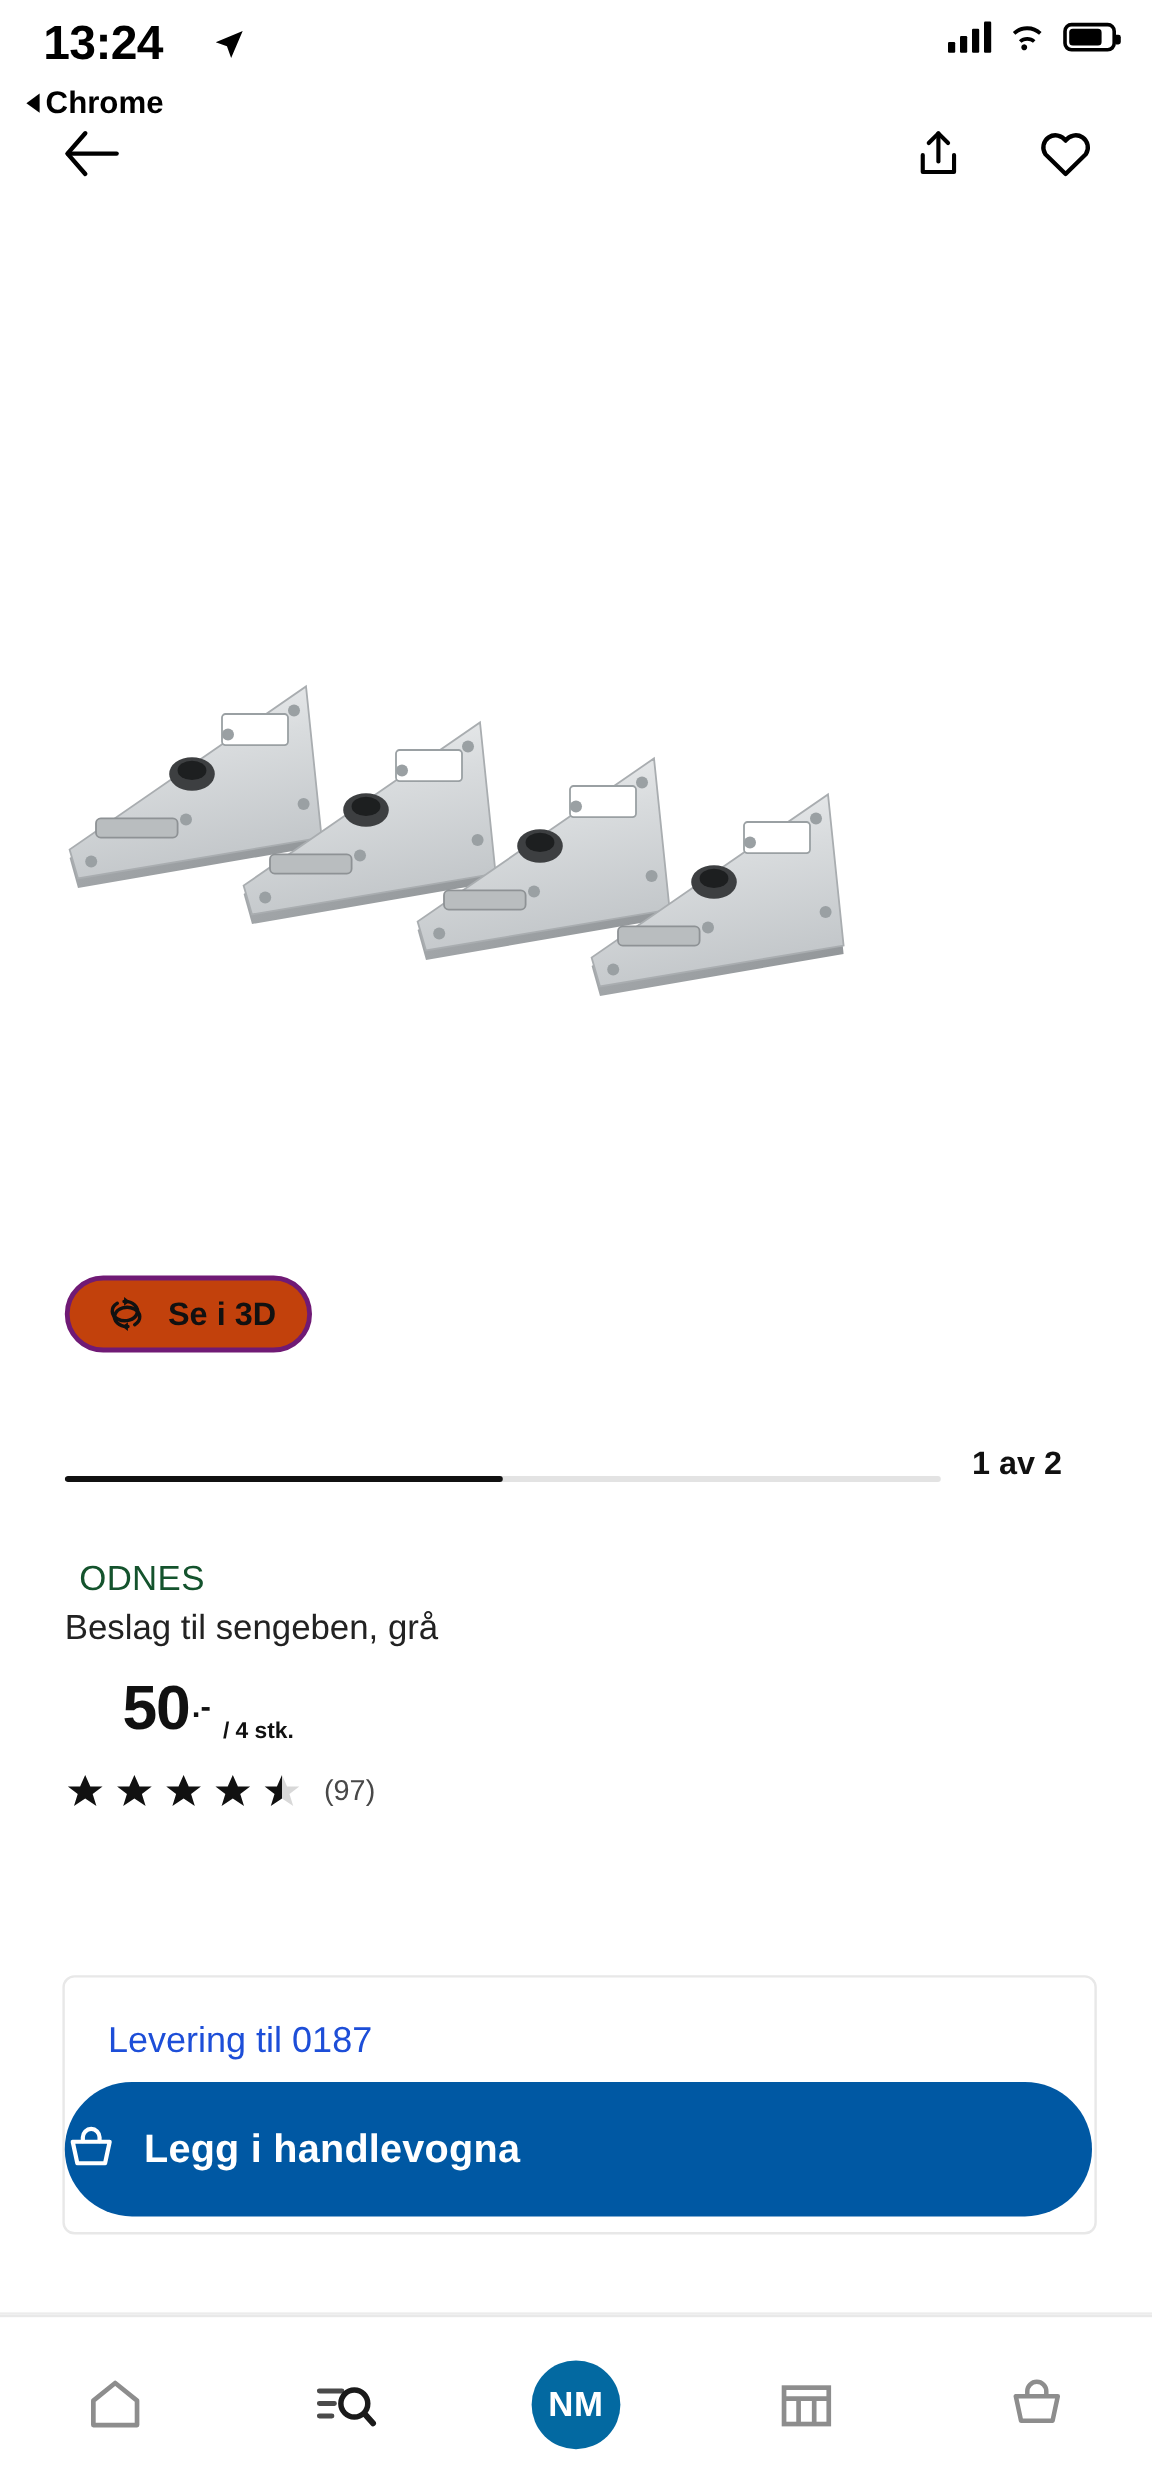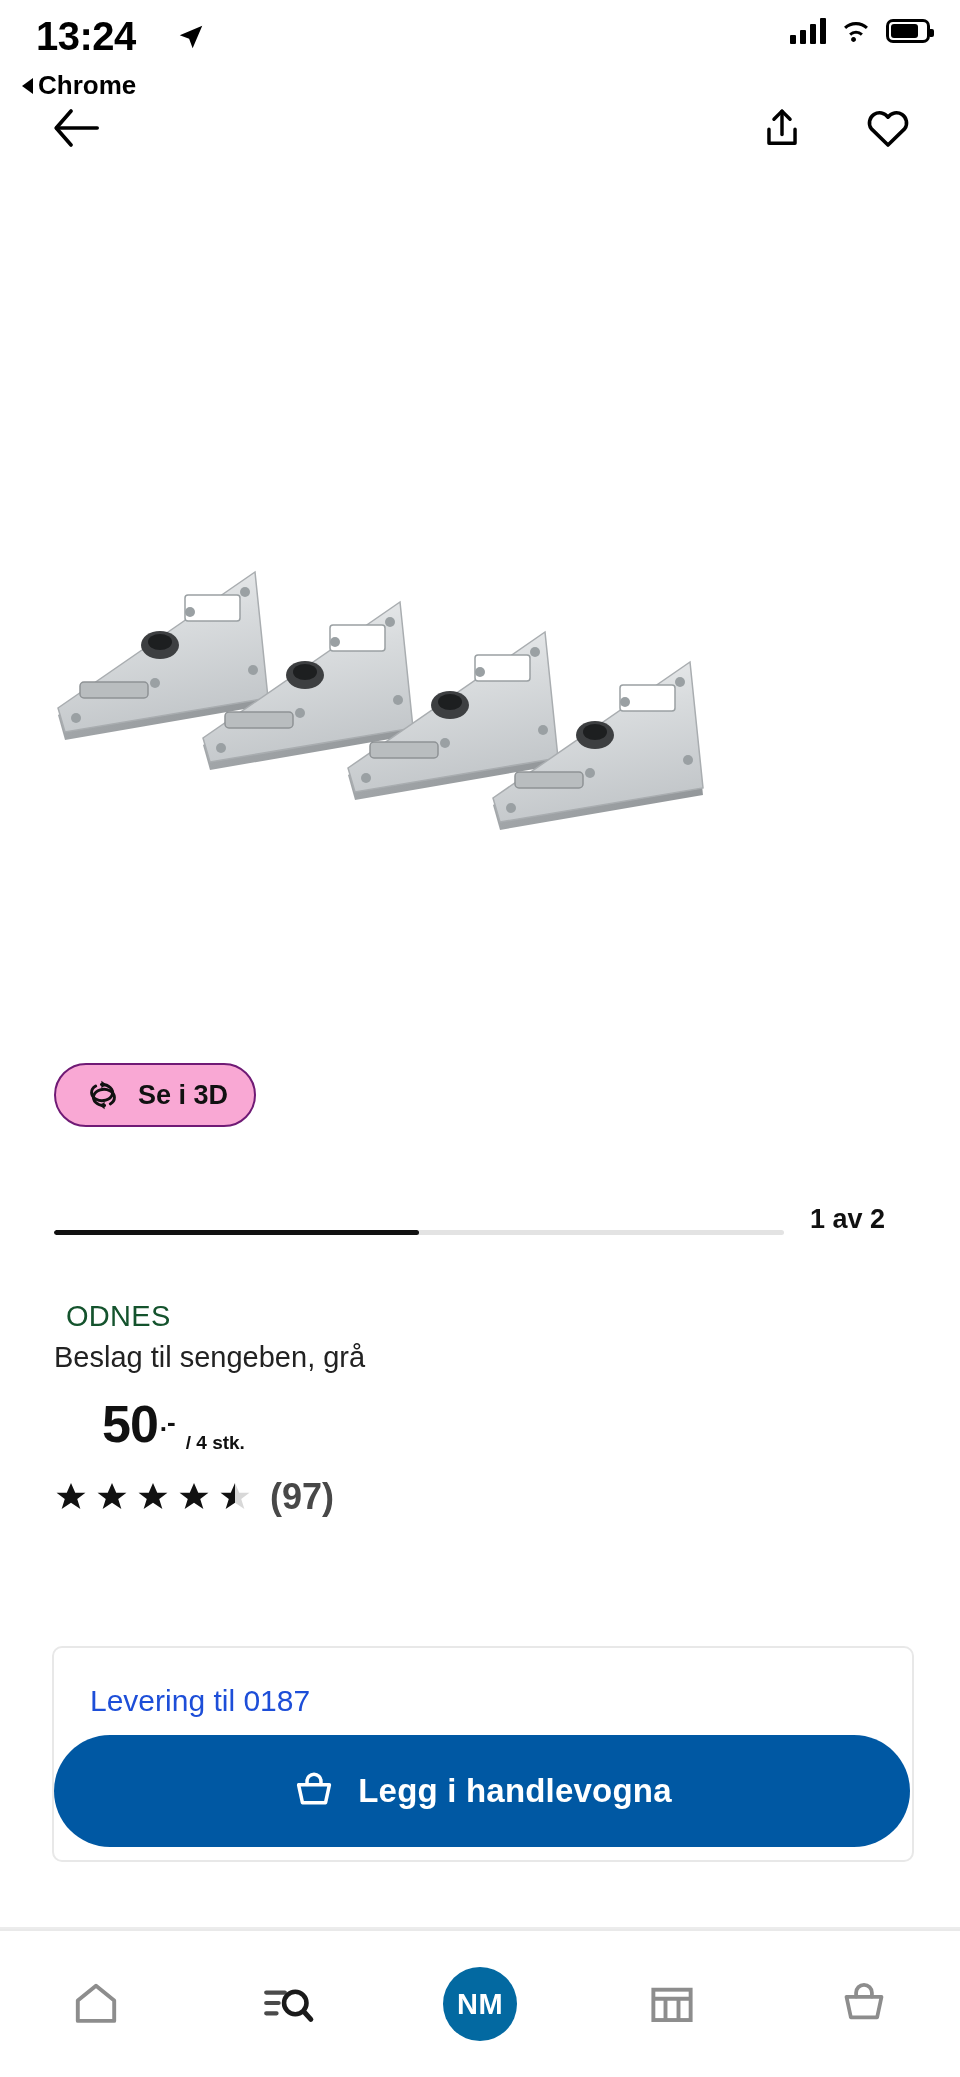--- a/index.html
+++ b/index.html
@@ -124,23 +124,23 @@
   }
   .plates { position: absolute; left: 0; top: 0; width: 100%; height: 100%; }
 
   
   .pill3d {
     position: absolute;
     left: 54px;
     top: 1063px;
     height: 64px;
     padding: 0 26px;
-    border: 2px solid #701a75;
+    border: 4px solid #701a75;
     border-radius: 34px;
-    background: #f9a8d4;
+    background: #c2410c;
     display: flex;
     align-items: center;
     gap: 14px;
   }
   .pill3d .lbl {
     font-size: 27px;
     font-weight: bold;
     color: #111;
   }
 
@@ -223,24 +223,23 @@
     margin-left: 10px;
   }
   .rating-row {
     display: flex;
     align-items: center;
     gap: 10px;
     margin-top: 22px;
   }
   .stars { display: flex; gap: 7px; }
   .count {
-    font-size: 36px;
+    font-size: 24px;
     color: #484848;
     margin-left: 8px;
-    font-weight: bold;
   }
 
   
   .delivery-card {
     position: absolute;
     left: 52px;
     top: 1646px;
     width: 862px;
     min-height: 216px;
     border: 2px solid #e8e8e8;
@@ -259,21 +258,20 @@
     position: absolute;
     left: 54px;
     top: 1735px;
     width: 856px;
     height: 112px;
     border-radius: 56px;
     background: #0058a3;
     color: #fff;
     display: flex;
     align-items: center;
-    justify-content: center;
     gap: 22px;
     border: none;
   }
   .cta .label {
     font-size: 33px;
     font-weight: bold;
     color: #fff;
     letter-spacing: 0.2px;
   }
 

